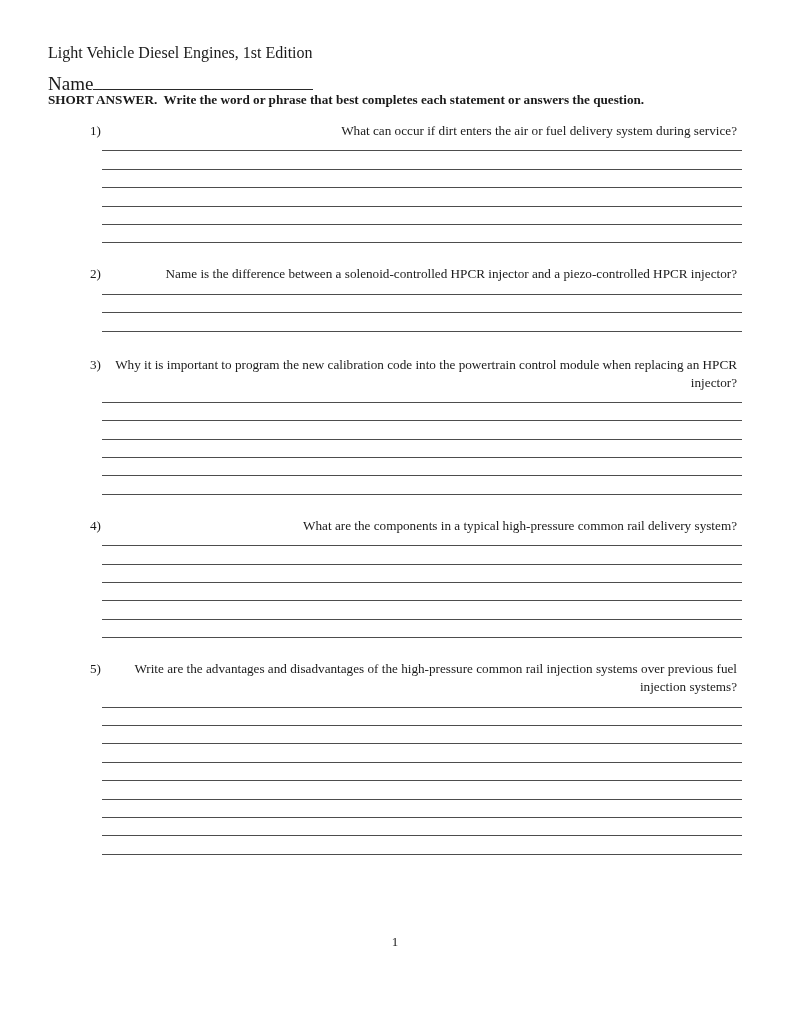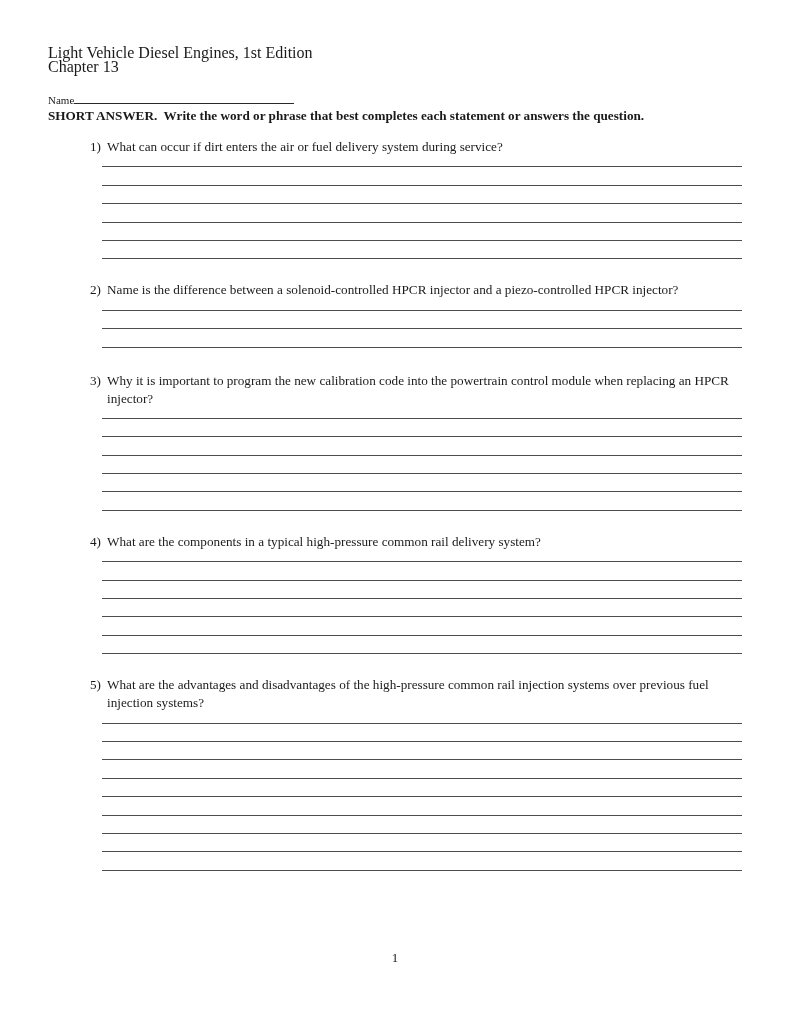--- a/index.html
+++ b/index.html
@@ -19,21 +19,21 @@
     width: 791px;
     height: 1024px;
     padding: 46px 49px 0 48px;
   }
   .doc-header {
     font-size: 16px;
     line-height: 14px;
   }
   .name-row {
     margin-top: 16px;
-    font-size: 11px;
+    font-size: 19px;
     line-height: 16px;
     white-space: nowrap;
   }
   .name-blank {
     display: inline-block;
     width: 220px;
     border-bottom: 1px solid #2a2a2a;
     height: 13px;
     vertical-align: baseline;
   }
@@ -56,20 +56,21 @@
     display: flex;
     font-size: 13.2px;
     line-height: 18px;
   }
   .q-num {
     flex: 0 0 17px;
     width: 17px;
   }
   .q-body {
     width: 630px;
+    text-align: right;
   }
   .answers {
     margin-left: 54px;
     margin-top: -7px;
     width: 640px;
   }
   .ans-line {
     height: 17.4px;
     border-bottom: 1px solid #4d4d4d;
   }
@@ -80,21 +81,20 @@
     line-height: 14px;
   }
 </style>
 </head>
 <body>
 
 <div class="page">
 
   <div class="doc-header">
     <div>Light Vehicle Diesel Engines, 1st Edition</div>
-    <div>Chapter 13</div>
   </div>
 
   <div class="name-row">
     <span>Name</span><span class="name-blank"></span>
   </div>
 
   <div class="section-heading">SHORT ANSWER.&nbsp; Write the word or phrase that best completes each statement or answers the question.</div>
 
   <div>
 
@@ -151,21 +151,21 @@
           <div class="ans-line"></div>
           <div class="ans-line"></div>
           <div class="ans-line"></div>
           <div class="ans-line"></div>
         </div>
     </div>
 
     <div class="question">
       <div class="q-text">
         <span class="q-num">5)</span>
-        <span class="q-body">What are the advantages and disadvantages of the high-pressure common rail injection systems over previous fuel injection systems?</span>
+        <span class="q-body">Write are the advantages and disadvantages of the high-pressure common rail injection systems over previous fuel injection systems?</span>
       </div>
       <div class="answers">
           <div class="ans-line"></div>
           <div class="ans-line"></div>
           <div class="ans-line"></div>
           <div class="ans-line"></div>
           <div class="ans-line"></div>
           <div class="ans-line"></div>
           <div class="ans-line"></div>
           <div class="ans-line"></div>

